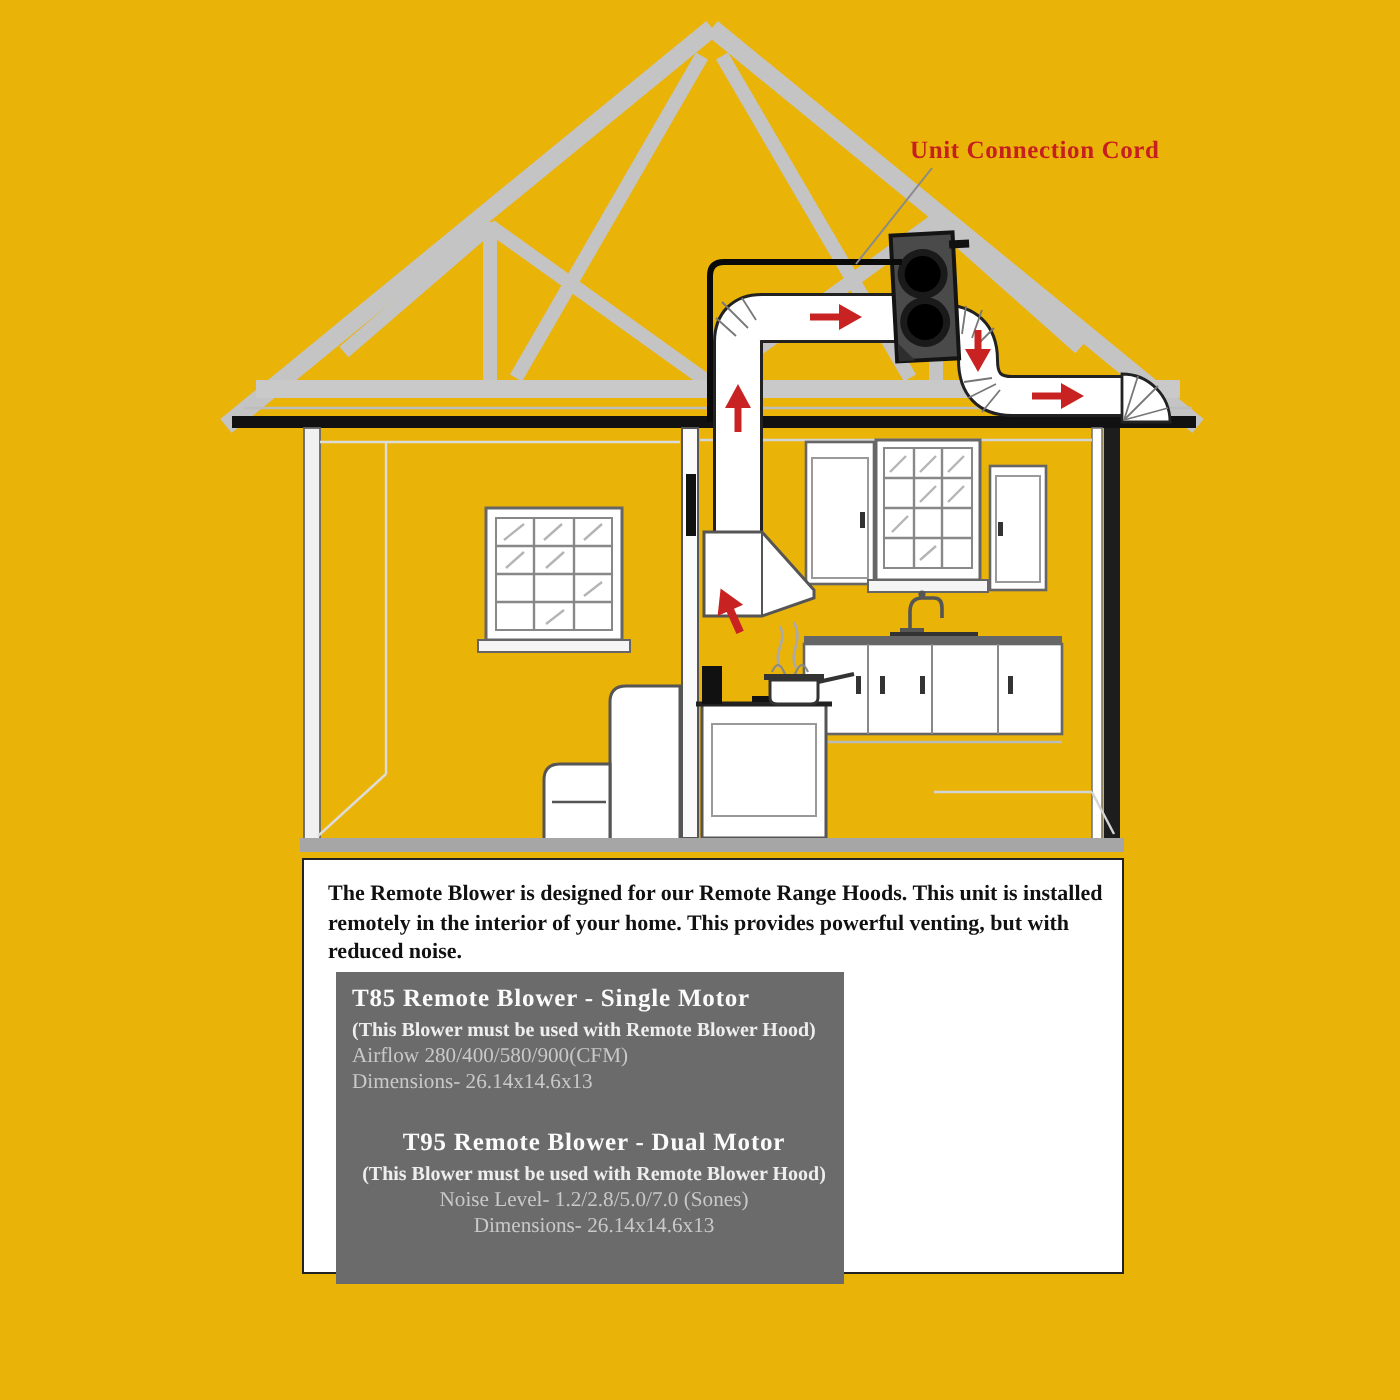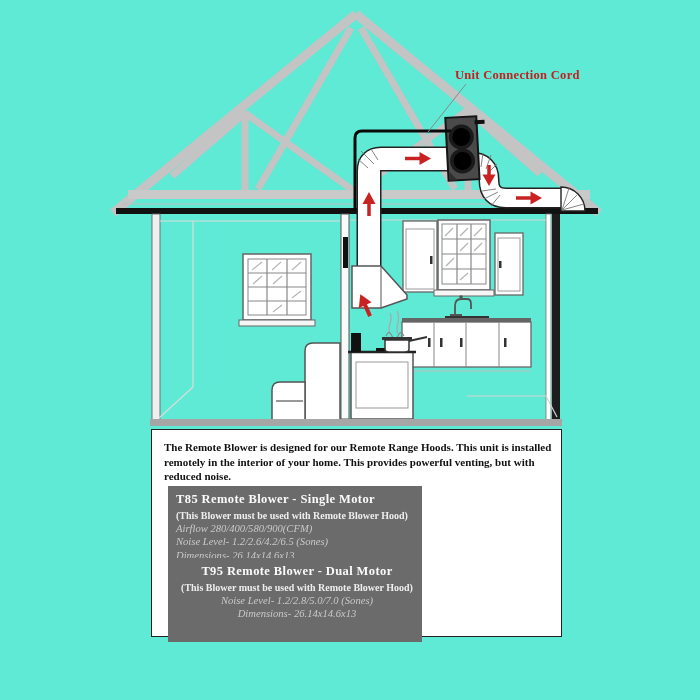--- a/index.html
+++ b/index.html
@@ -1,30 +1,30 @@
 <!DOCTYPE html>
 <html><head>
 <meta charset="utf-8">
 <style>
   html,body{margin:0;padding:0;background:#fff;}
-  .stage{position:relative;width:700px;height:700px;background:#5eead4;overflow:hidden;
+  .stage{position:relative;width:700px;height:700px;background:#eab308;overflow:hidden;
          font-family:"Liberation Serif",serif;}
   .stage svg{position:absolute;left:0;top:0;}
   
   .info-panel{position:absolute;left:151px;top:429px;width:411px;height:208px;
               border:1.6px solid #222;background:#fff;box-sizing:border-box;}
   .desc{position:absolute;left:12px;top:10px;width:397px;margin:0;
         font-weight:bold;font-size:11px;line-height:1.34;color:#111;}
   .pbox{position:absolute;left:16px;width:254px;height:84px;background:#6b6b6b;
         box-sizing:border-box;padding:6px 4px 0 8px;}
   .pbox.first{top:56px;}
   .pbox.second{top:128px;text-align:center;}
   .pbox .title{font-size:12.5px;font-weight:bold;color:#fbfbfb;letter-spacing:.4px;line-height:1.25;}
   .pbox .note{font-size:10px;font-weight:bold;color:#eeeeee;line-height:1.3;margin-top:1px;}
-  .pbox .spec{font-size:10.6px;color:#c9c9c9;line-height:1.3;font-style:italic;}
+  .pbox .spec{font-size:10.6px;color:#c9c9c9;line-height:1.3;}
   .cord-label{fill:#c51f1f;font-weight:bold;font-size:12.5px;letter-spacing:.3px;
               font-family:"Liberation Serif",serif;}
 </style>
 </head>
 <body>
 
 <div class="stage">
 
 <svg width="700" height="700" viewBox="0 0 700 700">
 
@@ -229,21 +229,20 @@
   <text x="455" y="79" class="cord-label">Unit Connection Cord</text>
 </svg>
 
 <div class="info-panel">
   <p class="desc">The Remote Blower is designed for our Remote Range Hoods.  This unit is installed remotely in the interior of your home.  This provides powerful venting, but with reduced noise.</p>
 
   <div class="pbox first">
     <div class="title">T85 Remote Blower - Single Motor</div>
     <div class="note">(This Blower must be used with Remote Blower Hood)</div>
     <div class="spec">Airflow 280/400/580/900(CFM)</div>
-    <div class="spec">Noise Level- 1.2/2.6/4.2/6.5 (Sones)</div>
     <div class="spec">Dimensions- 26.14x14.6x13</div>
   </div>
 
   <div class="pbox second">
     <div class="title">T95 Remote Blower - Dual Motor</div>
     <div class="note">(This Blower must be used with Remote Blower Hood)</div>
     <div class="spec">Noise Level- 1.2/2.8/5.0/7.0 (Sones)</div>
     <div class="spec">Dimensions- 26.14x14.6x13</div>
   </div>
 </div>

